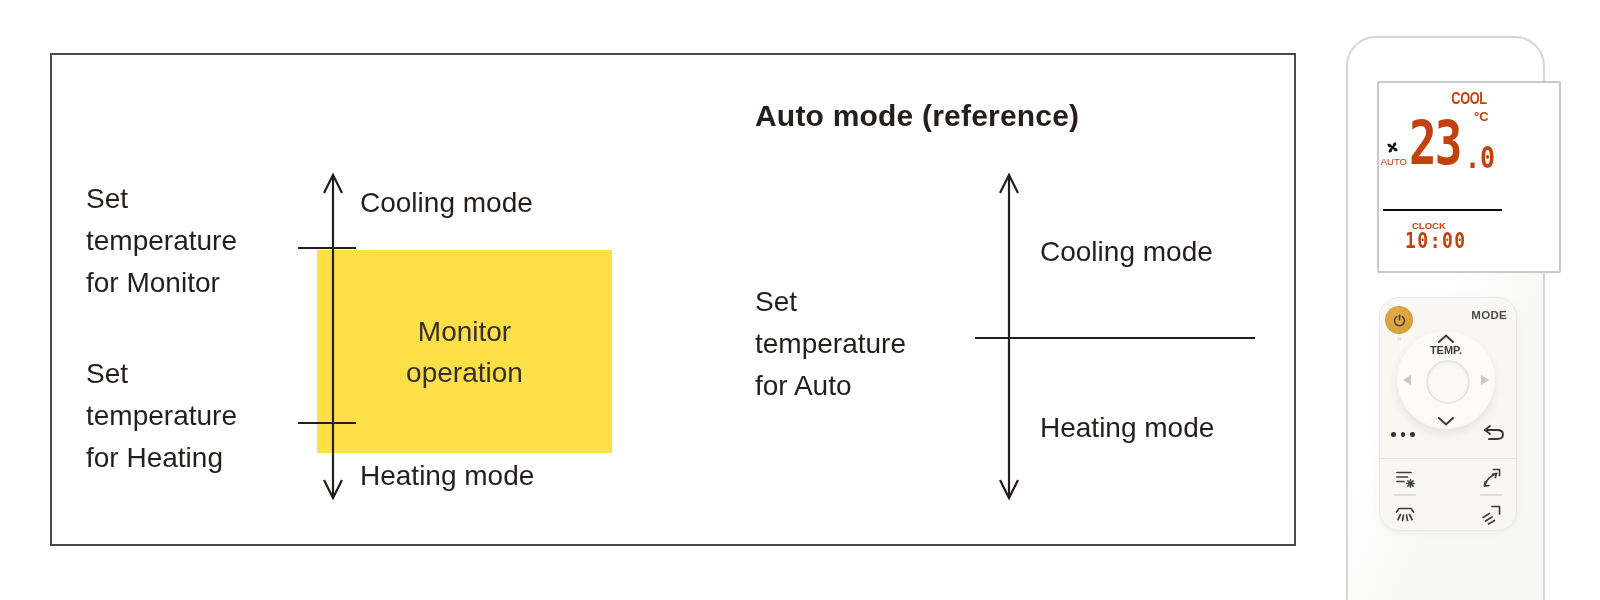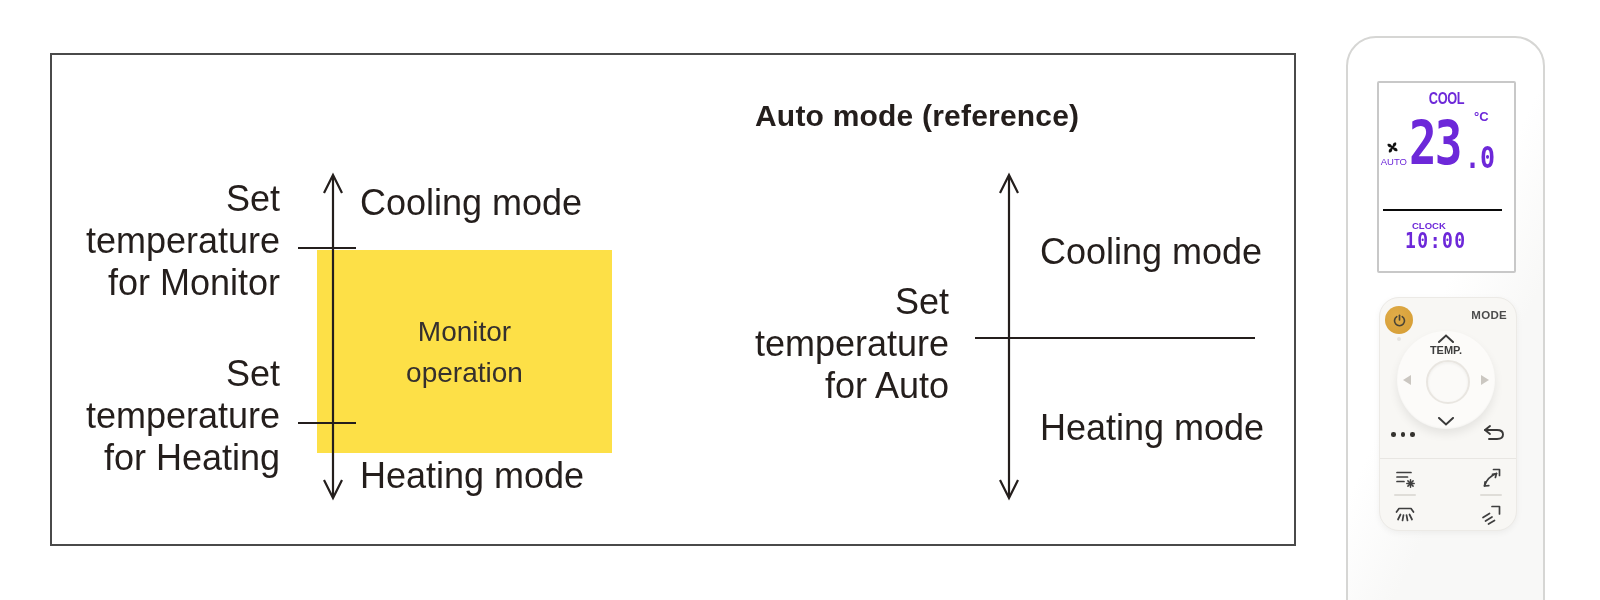--- a/index.html
+++ b/index.html
@@ -10,34 +10,34 @@
   
   .main-box{left:50px;top:53px;width:1242px;height:489px;border:2px solid #4a4a4a;background:#fff;}
   .gray-box{left:317px;top:250px;width:295px;height:203px;background:#fde047;
             display:flex;flex-direction:column;justify-content:center;align-items:center;}
   .gray-box .mline{font-size:28px;line-height:41px;color:#35302e;}
   .diagram-svg{left:0;top:0;width:1600px;height:600px;pointer-events:none;}
 
   .dg-title{font-size:30px;font-weight:600;letter-spacing:.2px;white-space:nowrap;}
   .title-left{left:86px;top:99px;}
   .title-right{left:755px;top:99px;}
-  .lbl{font-size:36px;line-height:42px;white-space:nowrap;text-align:right;}
+  .lbl{font-size:28px;line-height:42px;white-space:nowrap;}
   .set-cooling{left:86px;top:178px;}
   .set-heating{left:86px;top:353px;}
   .set-auto{left:755px;top:281px;}
   .cool-left{left:360px;top:182px;}
   .heat-left{left:360px;top:455px;}
   .cool-right{left:1040px;top:231px;}
   .heat-right{left:1040px;top:407px;}
 
   
   .remote{left:1346px;top:36px;width:195px;height:600px;border:2px solid #d6d6d4;
           border-radius:30px;background:linear-gradient(115deg,#ffffff 45%,#f8f8f7 65%);}
   .lcd{left:29px;top:43px;width:135px;height:188px;border:2px solid #c8c8c8;border-radius:2px;
-       background:#fff;color:#6d28d9;}
+       background:#fff;color:#c2410c;padding-left:45px;}
   .lcd-mode{left:0;top:6px;width:100%;text-align:center;font-size:17px;font-weight:800;
             transform:scaleX(.75);letter-spacing:-.5px;}
   .lcd-temp{left:30px;bottom:98px;font-family:"DejaVu Sans Mono",monospace;font-weight:700;
             font-size:46px;line-height:1;transform:scaleY(1.30);transform-origin:bottom left;letter-spacing:-2px;}
   .lcd-frac{left:86px;bottom:98px;font-family:"DejaVu Sans Mono",monospace;font-weight:700;
             font-size:25px;line-height:1;transform:scaleY(1.22);transform-origin:bottom left;}
   .lcd-unit{left:95px;top:26px;font-size:13px;font-weight:700;}
   .lcd-fan{left:6px;top:57px;width:15px;height:15px;}
   .lcd-fanlabel{left:0px;top:73px;width:28px;text-align:right;font-size:9.5px;font-weight:400;}
   .lcd-divider{left:4px;top:126px;width:119px;height:2px;background:#0a0a0a;}

